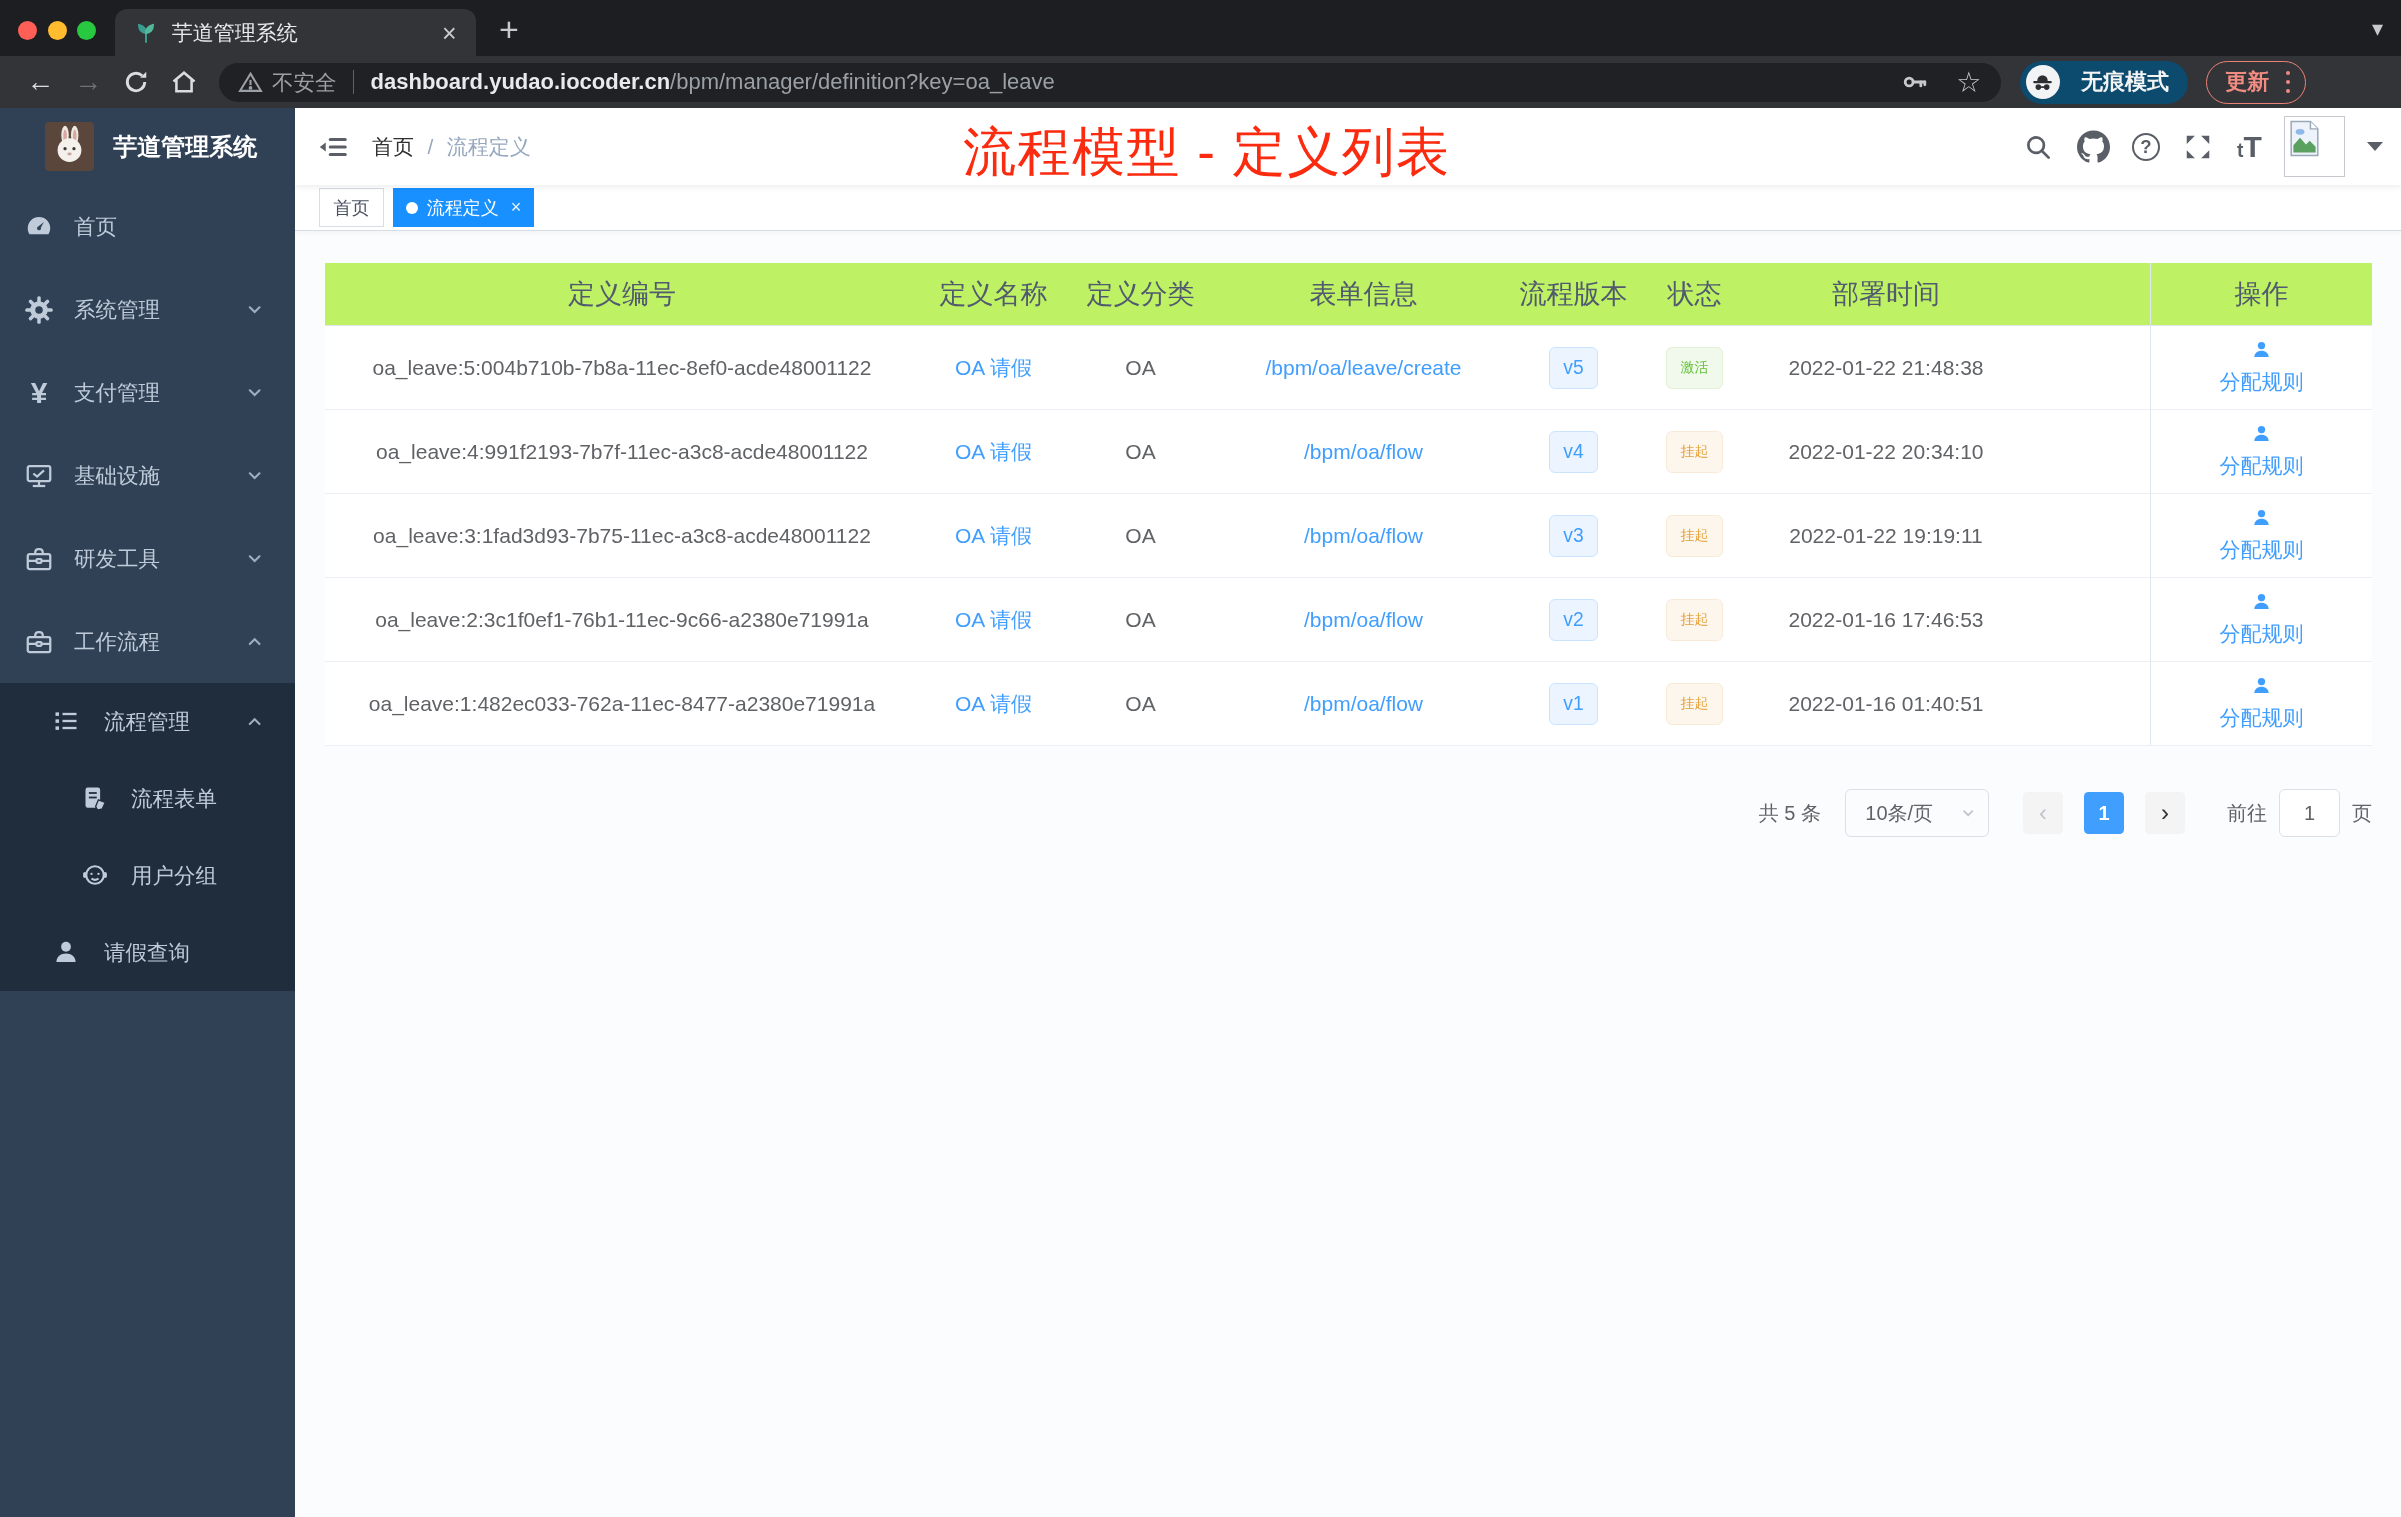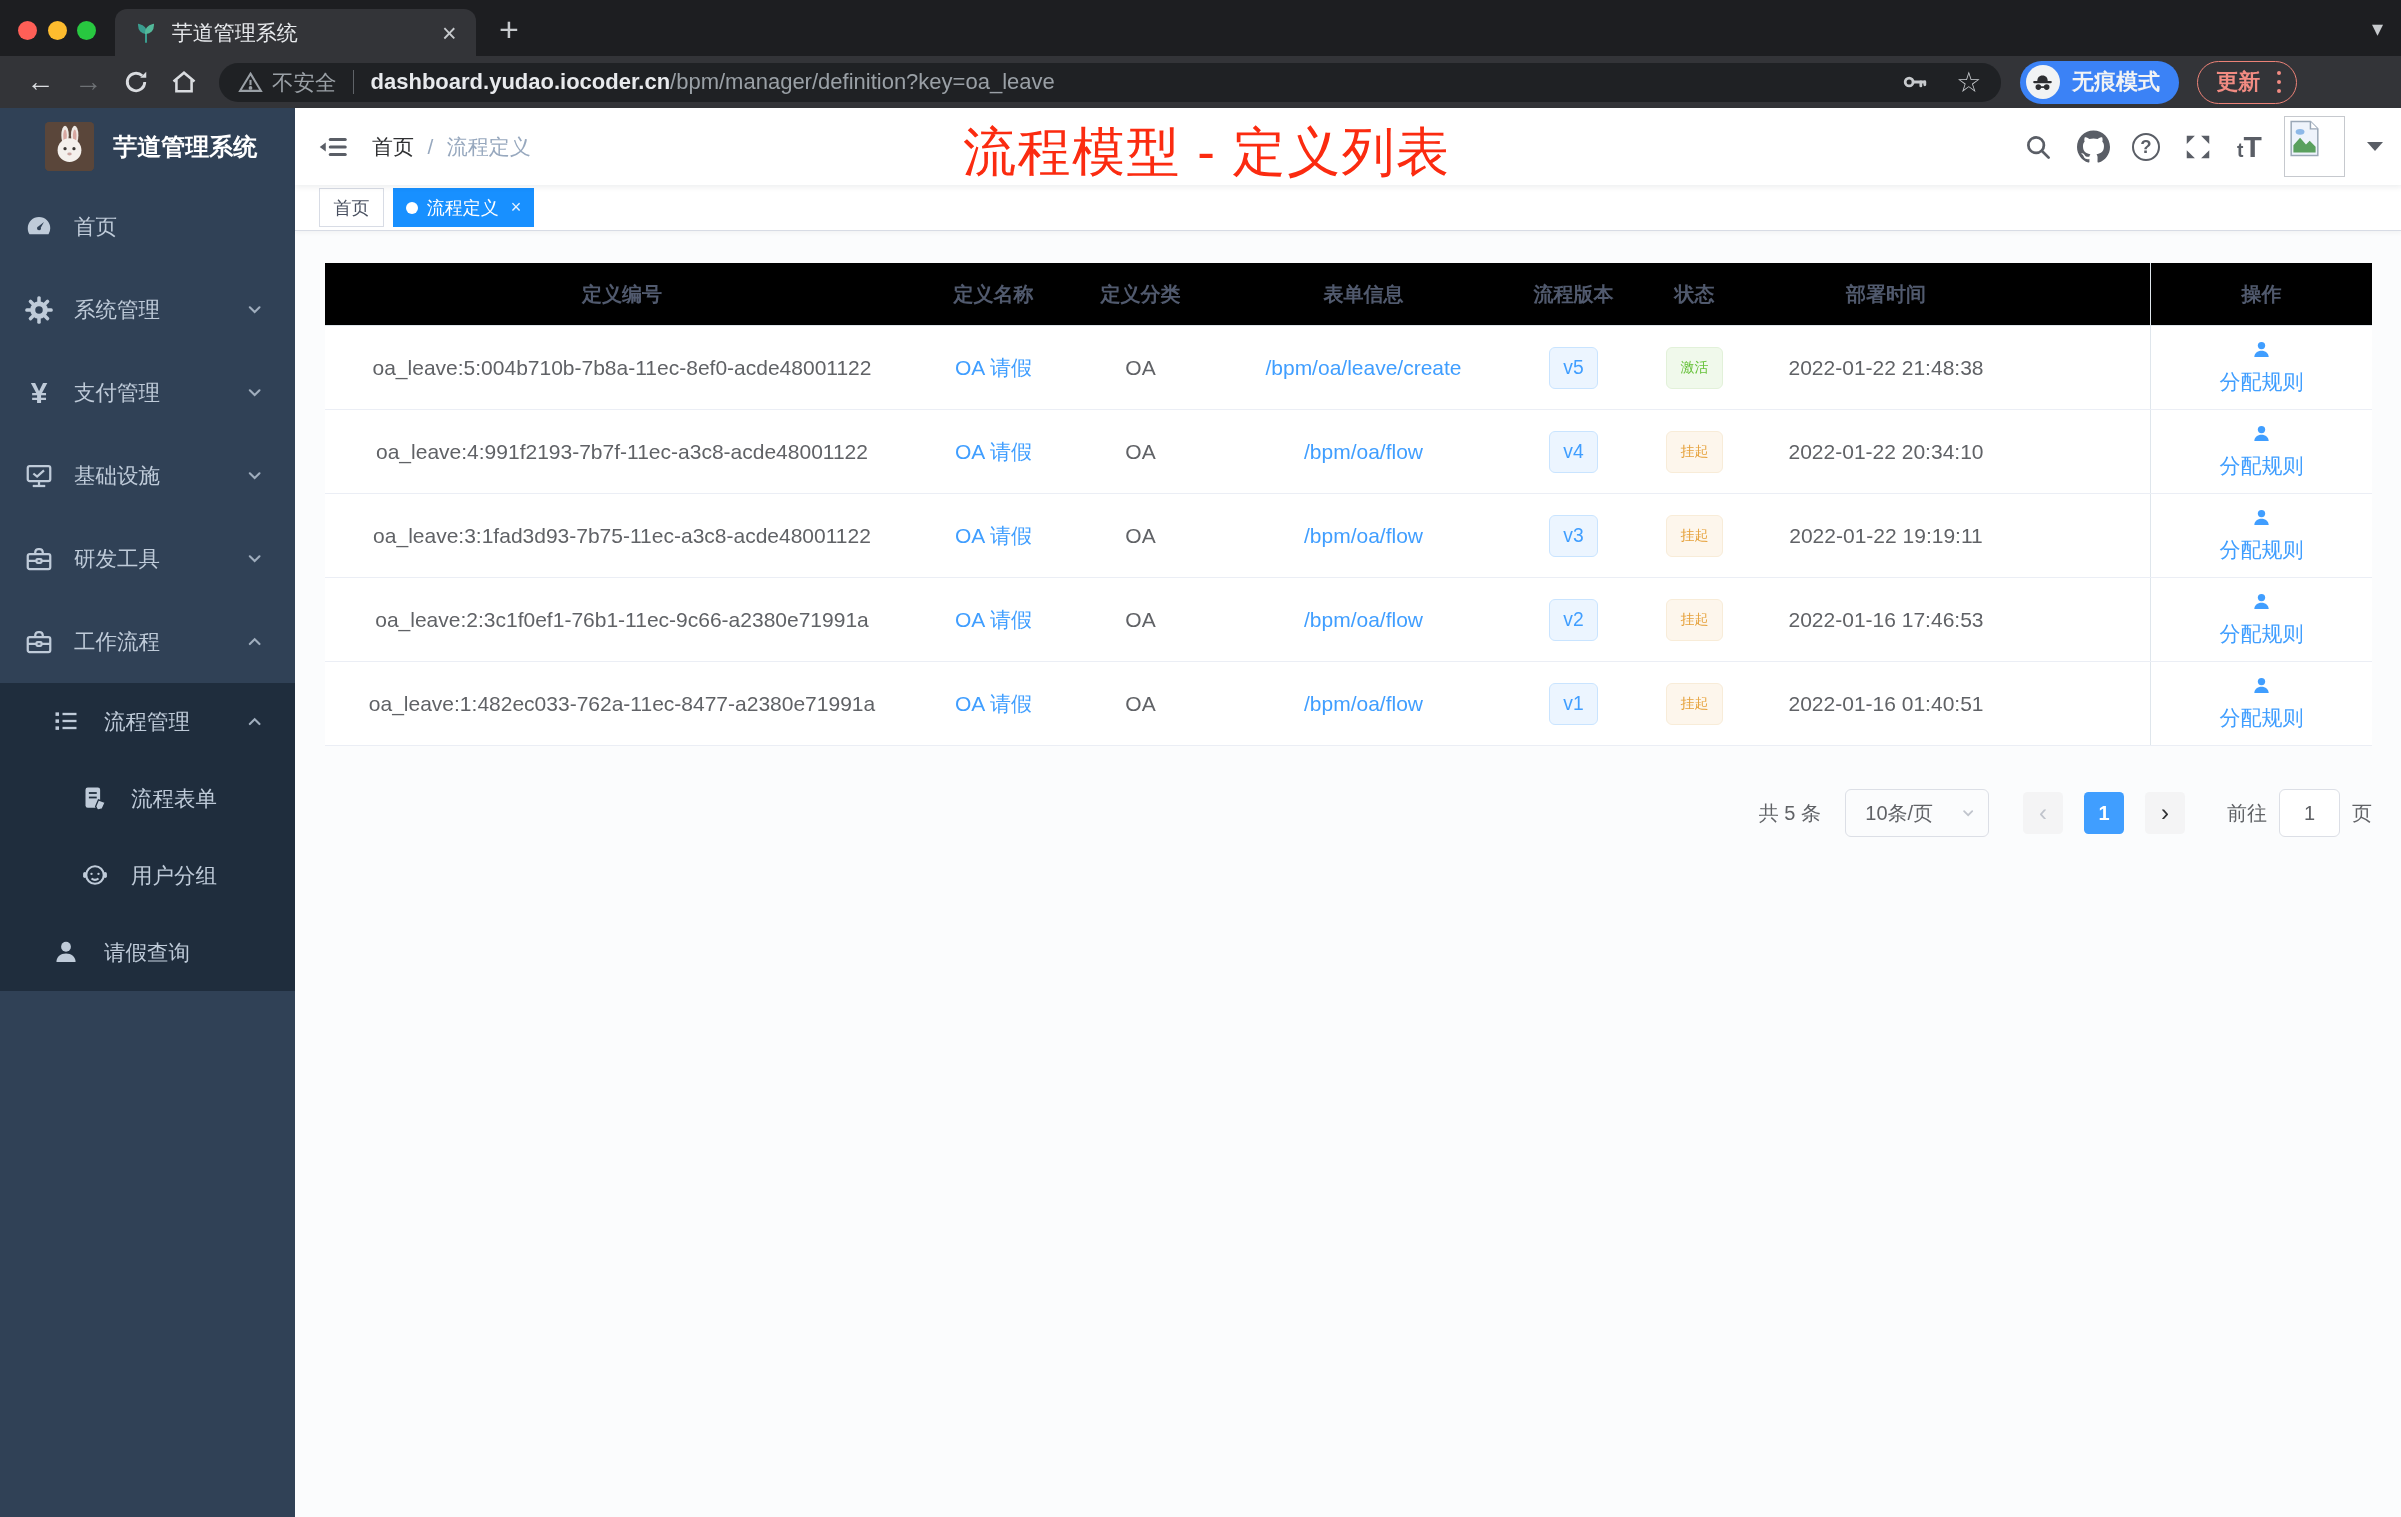--- a/index.html
+++ b/index.html
@@ -23,22 +23,22 @@
 .navbtn { color:#dadce0; font-size:28px; width:48px; text-align:center; flex:0 0 auto; }
 .navbtn.dim { color:#6e7175; }
 .urlpill { height:39px; width:1782px; margin-left:10.4px; border-radius:19.3px; background:#1f2124;
   display:flex; align-items:center; padding:0 19.3px; flex:0 0 auto; }
 .warn-label { color:#9aa0a6; font-size:21.5px; margin-left:9px; }
 .pill-sep { width:1.5px; height:24px; background:#5f6368; margin:0 16.3px; }
 .url-host { color:#e8eaed; font-size:22px; font-weight:600; }
 .url-path { color:#9aa0a6; font-size:22px; }
 .pill-right { margin-left:auto; display:flex; align-items:center; gap:27px; }
 .star { color:#c7cacd; font-size:28px; }
-.incognito { height:43px; border-radius:21.5px; background:#3b82f6; display:flex; align-items:center;
-  gap:12px; padding:0 19.3px 0 6px; margin-left:19.3px; }
+.incognito { height:43px; border-radius:21.5px; background:#0c4a6e; display:flex; align-items:center;
+  gap:21px; padding:0 19.3px 0 6px; margin-left:19.3px; }
 .incog-circle { width:34px; height:34px; border-radius:50%; background:#f1f3f4; display:flex; align-items:center; justify-content:center; }
 .incog-label { color:#f1f3f4; font-size:22px; font-weight:600; white-space:nowrap; }
 .updatepill { height:43px; border:1.5px solid #ec8277; border-radius:21.5px; display:flex; align-items:center;
   gap:16.3px; padding:0 15px 0 18px; margin-left:18px; }
 .update-label { color:#f28b82; font-size:22px; font-weight:600; }
 .kebab { display:flex; flex-direction:column; gap:4.5px; }
 .kebab i { width:4.5px; height:4.5px; border-radius:50%; background:#f28b82; }
 
 
 .app { position:absolute; top:108px; left:0; width:2401px; height:1409px; }
@@ -83,21 +83,21 @@
   padding-left:24px; gap:9px; box-shadow:0 1.5px 4.5px rgba(0,0,0,.04); }
 .tag { height:39px; display:flex; align-items:center; padding:0 13.4px; border:1.5px solid #d8dce5;
   background:#fff; color:#495060; font-size:18px; }
 .tag.active { background:#1890ff; border-color:#1890ff; color:#fff; padding:0 12px; }
 .tag-dot { width:12px; height:12px; border-radius:50%; background:#fff; margin-right:9px; }
 .tag-close { margin-left:12px; font-size:18px; color:#eaf4ff; }
 
 
 .tablewrap { margin:32px 30px 0 30px; width:2047px; }
 .thead, .trow { display:flex; align-items:center; }
-.thead { height:63px; background:#000000; color:#515a6e; font-size:20px; font-weight:700; border-bottom:1.5px solid #dfe6ec; }
+.thead { height:63px; background:#bef264; color:#515a6e; font-size:27px; font-weight:400; border-bottom:1.5px solid #dfe6ec; }
 .trow { height:84px; background:#fff; color:#606266; font-size:21px; border-bottom:1.5px solid #ebeef5; }
 .td { text-align:center; flex:0 0 auto; overflow:hidden; }
 .c1{width:594px;} .c2{width:149px;} .c3{width:145px;} .c4{width:301px;}
 .c5{width:119px;} .c6{width:123px;} .c7{width:260px;}
 .cfill{flex:1 1 auto;}
 .c8{width:222px; border-left:1.5px solid #dfe6ec; align-self:stretch; display:flex; align-items:center; justify-content:center;}
 .link { color:#409eff; }
 .vbadge { display:inline-block; height:42px; line-height:39px; padding:0 13.4px; border-radius:6px;
   background:#ecf5ff; border:1.5px solid #c9e4ff; color:#409eff; font-size:19.3px; }
 .sbadge { display:inline-block; height:42px; line-height:39px; padding:0 13.4px; border-radius:6px; font-size:14px; }

